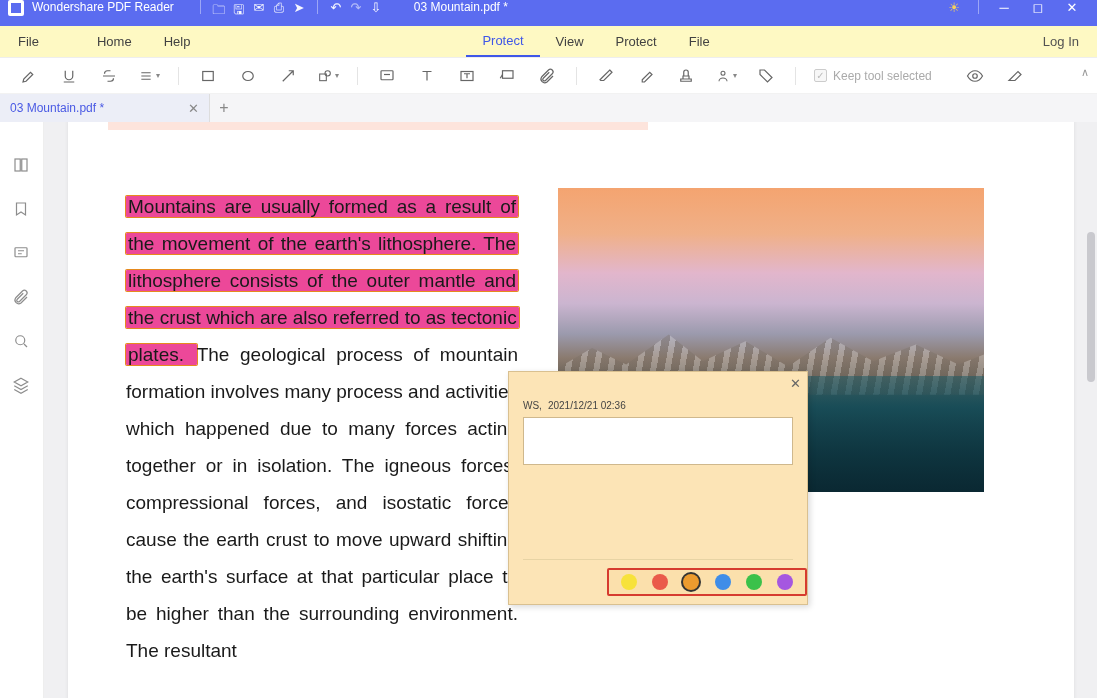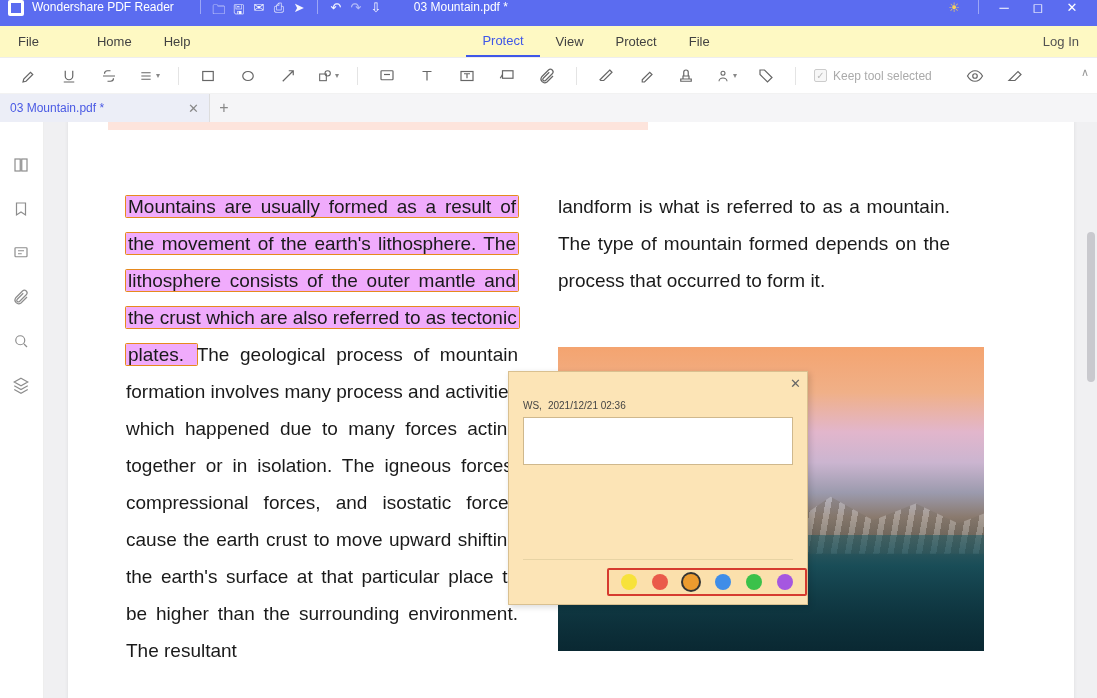--- a/index.html
+++ b/index.html
@@ -45,21 +45,21 @@
 .side-rail .rail-icon { width: 20px; height: 20px; color: #8d8d8d; cursor: pointer; }
 .side-rail .rail-icon svg { width: 18px; height: 18px; }
 .side-expand { position: absolute; left: 44px; top: 50%; width: 8px; height: 40px; display: flex; align-items: center; justify-content: center; color: #bbb; font-size: 10px; cursor: pointer; }
 
 .doc-area { flex: 1; background: #f0f0f2; position: relative; overflow: hidden; }
 .page { position: absolute; left: 24px; top: -2px; width: 1006px; background: #fff; min-height: 700px; box-shadow: 0 0 4px rgba(0,0,0,0.08); }
 .page-top-bar { position: absolute; left: 40px; top: 0; width: 540px; height: 10px; background: #fde4dc; }
 
 .text-cols { display: flex; padding: 68px 58px 0 58px; gap: 40px; }
 .col { width: 392px; font-size: 19px; line-height: 37px; color: #1a1a1a; text-align: justify; }
-.hl { background: #f0abfc; color: #1a1a1a; padding: 0 2px; box-decoration-break: clone; -webkit-box-decoration-break: clone; border-radius: 1px; box-shadow: 0 0 0 1px #e68a1e; }
+.hl { background: #ec4899; color: #1a1a1a; padding: 0 2px; box-decoration-break: clone; -webkit-box-decoration-break: clone; border-radius: 1px; box-shadow: 0 0 0 1px #e68a1e; }
 .col2-text { margin-bottom: 48px; }
 
 
 .mountain-img { width: 426px; height: 304px; background: linear-gradient(to bottom, #f4a470 0%, #f0b088 15%, #e2b6cc 28%, #cbb5d0 38%, #9b9aad 48%, #8a7a6e 56%, #6c6358 62%, #1e5864 72%, #0e3e4a 88%, #0a2e38 100%); position: relative; overflow: hidden; }
 .mountain-img::before { content:''; position:absolute; left:0; right:0; top:46%; height:22%; background: repeating-linear-gradient(100deg, rgba(255,255,255,0.25) 0 6px, rgba(120,110,100,0.35) 6px 14px); clip-path: polygon(0 60%, 8% 30%, 16% 55%, 26% 10%, 34% 50%, 44% 20%, 54% 58%, 64% 15%, 74% 50%, 84% 25%, 94% 55%, 100% 40%, 100% 100%, 0 100%); }
 .mountain-img::after { content:''; position:absolute; left:0; right:0; bottom:0; height:38%; background: linear-gradient(to bottom, rgba(30,90,100,0.55), rgba(10,40,50,0.95)); }
 
 
 .anno-pop { position: absolute; left: 508px; top: 371px; width: 300px; height: 234px; background: #fce4b6; border: 1px solid #d9c090; box-shadow: 2px 2px 6px rgba(0,0,0,0.15); }
 .anno-pop .pop-close { position: absolute; right: 6px; top: 4px; color: #666; font-size: 13px; cursor: pointer; }
@@ -273,21 +273,20 @@
   <div class="side-expand">▶</div>
 
   <div class="doc-area">
     <div class="page">
       <div class="page-top-bar"></div>
       <div class="text-cols">
         <div class="col">
           <span class="hl">Mountains are usually formed as a result of the movement of the earth's lithosphere. The lithosphere consists of the outer mantle and the crust which are also referred to as tectonic plates. </span><span>The geological process of mountain formation involves many process and activities which happened due to many forces acting together or in isolation. The igneous forces, compressional forces, and isostatic forces cause the earth crust to move upward shifting the earth's surface at that particular place to be higher than the surrounding environment. The resultant</span>
         </div>
         <div class="col">
-          <div class="col2-text">landform is what is referred to as a mountain. The type of mountain formed depends on the process that occurred to form it.</div>
           <div class="mountain-img"></div>
         </div>
       </div>
     </div>
     <div class="vscroll"></div>
   </div>
 </div>
 
 <div class="anno-pop">
   <span class="pop-close">✕</span>

